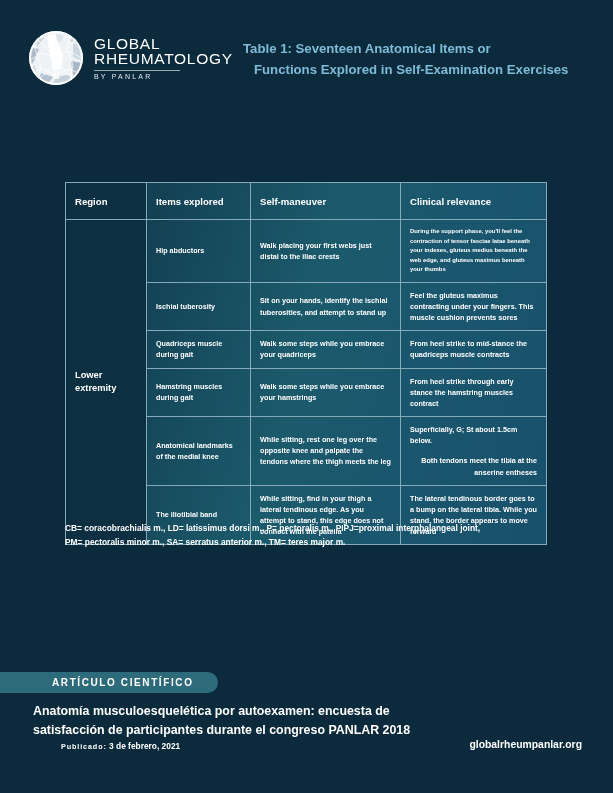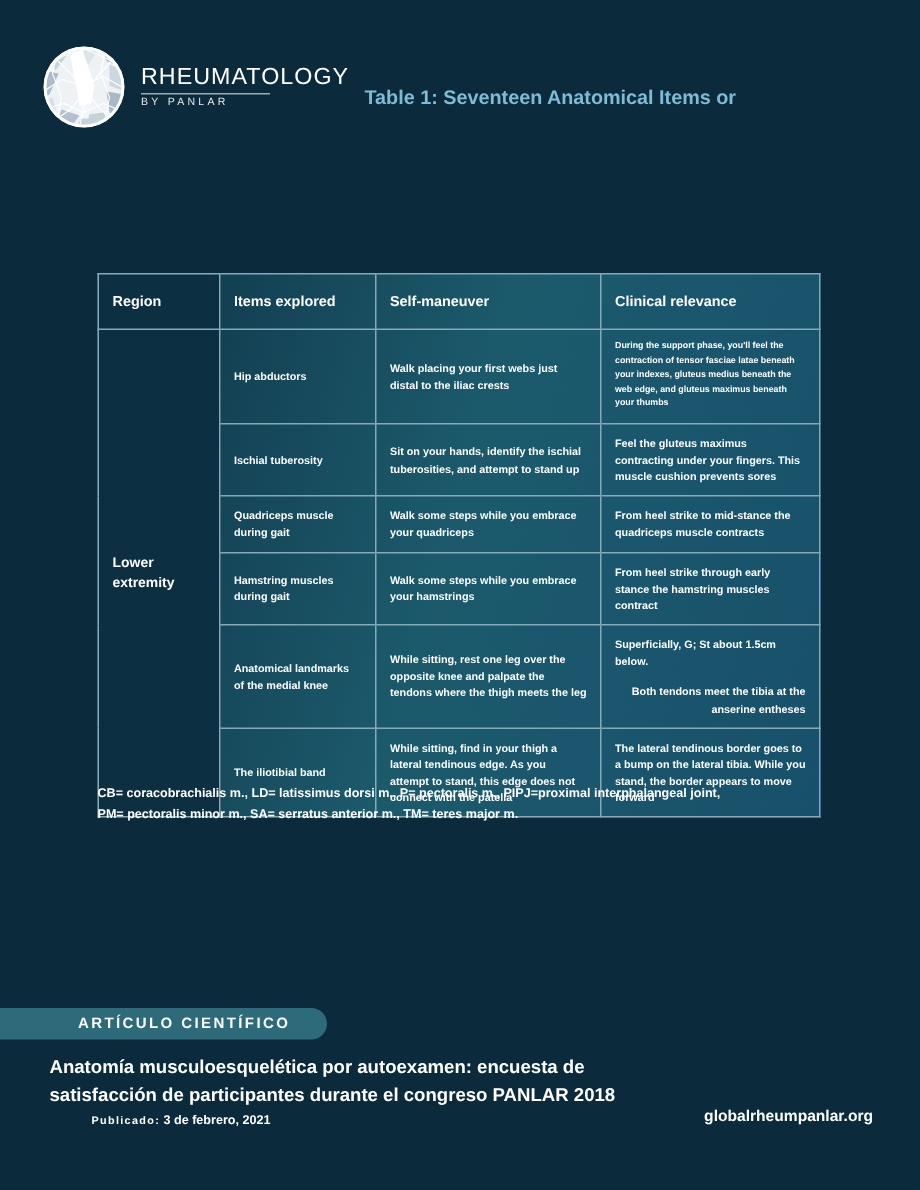--- a/index.html
+++ b/index.html
@@ -66,21 +66,20 @@
   }
   #doc-title {
     position: absolute;
     left: 243px;
     top: 38px;
     width: 345px;
     font-size: 13.2px;
     font-weight: bold;
     color: #7ebbd6;
     line-height: 1.62;
-    margin-top: 16px;
   }
   #doc-title .tl2 { padding-left: 11px; display: block; }
 
   
   #table-wrap {
     position: absolute;
     left: 65px;
     top: 182px;
     width: 481px;
   }
@@ -220,28 +219,30 @@
             <path d="M26,0 L22,18 L28,34 L24,54"></path>
             <path d="M42,0 L38,18 L44,34 L40,54"></path>
             <path d="M0,0 L20,20 L38,42 L54,54"></path>
             <path d="M54,0 L36,20 L18,42 L0,54"></path>
           </g>
           <circle cx="27" cy="27" r="26" fill="none" stroke="#ffffff" stroke-width="2"></circle>
         </g>
       </svg>
     </div>
     <div id="logo-text">
+      <span class="l1">GLOBAL</span>
       <span class="l2">RHEUMATOLOGY</span>
       <div class="rule"></div>
       <span class="l3">BY PANLAR</span>
     </div>
   </div>
 
   <div id="doc-title">
     <span>Table 1: Seventeen Anatomical Items or</span>
+    <span class="tl2">Functions Explored in Self-Examination Exercises</span>
   </div>
 
 </div>
 
 <div id="table-wrap">
   <table class="tbl">
     <colgroup>
       <col style="width:81px">
       <col style="width:104px">
       <col style="width:150px">

